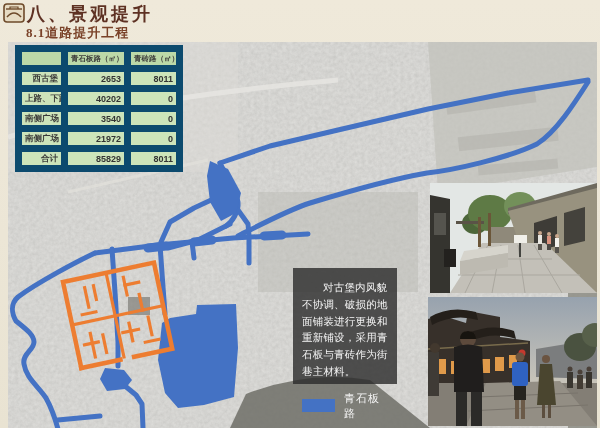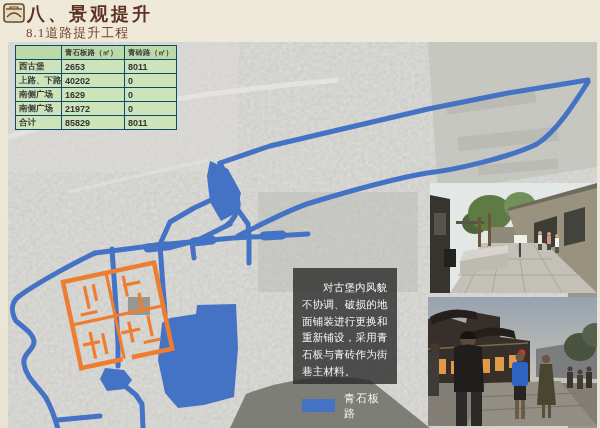--- a/index.html
+++ b/index.html
@@ -9,32 +9,32 @@
     font-family:"Liberation Sans",sans-serif;
   }
   
   .logo{position:absolute;left:3px;top:3px;width:22px;height:20px;}
   .title{
     position:absolute;left:27px;top:2px;font-family:"Liberation Serif",serif;
     font-weight:bold;font-size:18px;color:#5e3123;letter-spacing:3px;white-space:nowrap;
   }
   .subtitle{
     position:absolute;left:26px;top:24px;font-family:"Liberation Serif",serif;
-    font-weight:normal;font-size:13px;color:#7a4229;letter-spacing:1px;white-space:nowrap;
+    font-weight:bold;font-size:13px;color:#7a4229;letter-spacing:1px;white-space:nowrap;
   }
   
   .map{position:absolute;left:8px;top:42px;width:589px;height:386px;}
   
   table.paving{
     position:absolute;left:15px;top:45px;width:161px;border-collapse:collapse;
     table-layout:fixed;font-size:8.5px;color:#3c3c3a;
   }
   table.paving td,table.paving th{
-    border:1px solid #0c4a6e;background:#cde4ba;height:13px;
-    padding:0 3px;text-align:left;vertical-align:middle;overflow:hidden;white-space:nowrap;
+    border:7px solid #0c4a6e;background:#cde4ba;height:13px;
+    padding:0 3px;text-align:right;vertical-align:middle;overflow:hidden;white-space:nowrap;
   }
   table.paving th{background:#bcd9a8;font-weight:bold;font-size:7.5px;}
   table.paving td.num{font-weight:bold;font-size:9px;color:#333;}
   table.paving td.lbl{font-weight:bold;font-size:8.5px;margin-left:26px;}
   col.c1{width:46px}col.c2{width:63px}col.c3{width:52px}
   
   .note-box{
     position:absolute;left:293px;top:268px;width:104px;height:116px;box-sizing:border-box;
     background:rgba(42,42,42,.80);color:#f5f5f5;padding:11px 9px 0 9px;
   }
@@ -165,21 +165,21 @@
     <td class="num">2653</td>
     <td class="num">8011</td>
   </tr>
   <tr>
     <td class="lbl">上路、下路</td>
     <td class="num">40202</td>
     <td class="num">0</td>
   </tr>
   <tr>
     <td class="lbl">南侧广场</td>
-    <td class="num">1629</td>
+    <td class="num">3540</td>
     <td class="num">0</td>
   </tr>
   <tr>
     <td class="lbl">南侧广场</td>
     <td class="num">21972</td>
     <td class="num">0</td>
   </tr>
   <tr>
     <td class="lbl">合计</td>
     <td class="num">85829</td>

